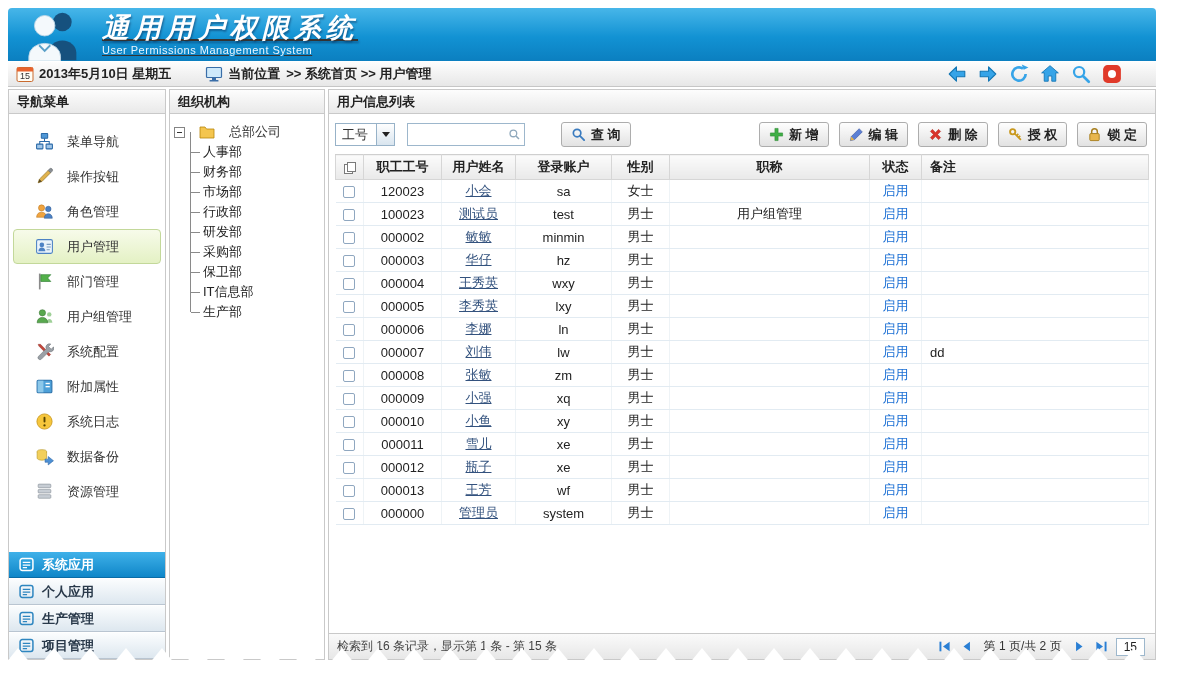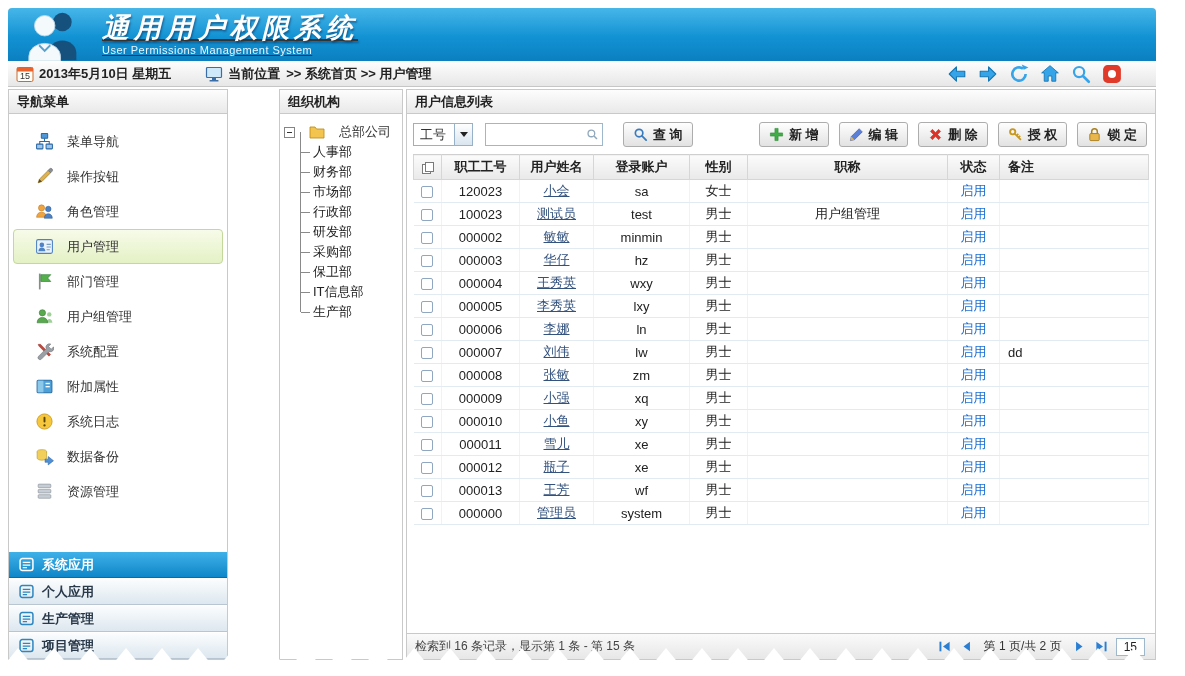--- a/index.html
+++ b/index.html
@@ -21,33 +21,33 @@
   .crumb-text { font-weight:bold; color:#222; white-space:nowrap; }
   .crumb-path { font-weight:bold; color:#222; margin-left:6px; white-space:nowrap; }
   .nav-icons { margin-left:auto; display:flex; align-items:center; gap:11px; padding-right:14px; }
   .nav-icons .nico { width:20px; height:20px; cursor:pointer; }
 
   
   .main { flex:1; display:flex; gap:3px; margin-top:2px; min-height:0; }
   .panel-header { height:24px; line-height:23px; padding:0 8px; background:linear-gradient(#fdfdfd,#e9e9e9); border-bottom:1px solid #c9c9c9; font-weight:bold; color:#222; font-size:13px; flex:0 0 auto; }
 
   
-  .sidebar { width:220px; flex:0 0 auto; border:1px solid #c9c9c9; background:#fff; display:flex; flex-direction:column; }
+  .sidebar { width:158px; flex:0 0 auto; border:1px solid #c9c9c9; background:#fff; display:flex; flex-direction:column; }
   .menu { flex:1; padding-top:10px; overflow:hidden; }
   .menu-item { display:flex; align-items:center; gap:13px; height:35px; padding:0 8px 0 21px; cursor:pointer; border:1px solid transparent; margin:0 4px; }
   .menu-item.selected { background:linear-gradient(#f7fbea,#e4f1c4); border:1px solid #c3d89a; border-radius:4px; }
   .mi-icon { width:19px; height:19px; flex:0 0 auto; }
   .mi-label { font-size:13px; color:#333; }
   .sections { margin-top:auto; }
   .section { height:27px; display:flex; align-items:center; gap:8px; padding:0 10px; background:linear-gradient(#fbfdfe,#dde7ef); border-top:1px solid #fff; border-bottom:1px solid #b9c5d1; font-weight:bold; color:#29394a; cursor:pointer; }
   .section.active { background:linear-gradient(#3fb1e9,#0f86c8); color:#fff; border-bottom:1px solid #0a6ca6; }
   .sec-icon { width:15px; height:15px; flex:0 0 auto; }
 
   
-  .org-panel { width:124px; flex:0 0 auto; border:1px solid #c9c9c9; background:#fff; display:flex; flex-direction:column;margin-left:48px; }
+  .org-panel { width:156px; flex:0 0 auto; border:1px solid #c9c9c9; background:#fff; display:flex; flex-direction:column; }
   .tree { padding:8px 4px; font-size:13px; }
   .tree-root { display:flex; align-items:center; gap:14px; cursor:pointer; line-height:20px; }
   .expander { width:11px; height:11px; border:1px solid #848484; background:#fff; position:relative; flex:0 0 auto; }
   .expander::after { content:""; position:absolute; left:2px; right:2px; top:4px; border-top:1px solid #333; }
   .folder { width:16px; height:14px; flex:0 0 auto; }
   .tree-children { margin-left:16px; }
   .tree-child { position:relative; padding-left:13px; line-height:20px; cursor:pointer; color:#222; }
   .tree-child::before { content:""; position:absolute; left:0; top:-10px; bottom:0; border-left:1px solid #8a8a8a; }
   .tree-child:last-child::before { bottom:auto; height:20px; }
   .tree-child::after { content:""; position:absolute; left:1px; top:10px; width:9px; border-top:1px solid #8a8a8a; }
@@ -57,21 +57,21 @@
   .toolbar { display:flex; align-items:center; padding:8px 8px 7px 6px; gap:12px; flex:0 0 auto; }
   .combo { display:flex; align-items:center; height:23px; border:1px solid #97b2c8; background:#fff; }
   .combo-val { padding:0 8px 0 6px; font-size:13px; min-width:30px; }
   .combo-btn { width:18px; height:100%; border-left:1px solid #97b2c8; background:linear-gradient(#fefefe,#d9e5ef); display:flex; align-items:center; justify-content:center; cursor:pointer; }
   .caret { width:0; height:0; border-left:4px solid transparent; border-right:4px solid transparent; border-top:5px solid #222; }
   .search-box { position:relative; display:inline-flex; }
   .search-input { width:118px; height:23px; border:1px solid #9db7cc; padding:0 20px 0 5px; font-size:12px; font-family:inherit; outline:none; }
   .input-mag { position:absolute; right:4px; top:5px; width:13px; height:13px; }
   .btn { display:inline-flex; align-items:center; gap:5px; height:25px; padding:0 9px; background:linear-gradient(#fefefe,#e2e2e2); border:1px solid #adadad; border-radius:3px; font-size:13px; font-weight:bold; color:#222; cursor:pointer; font-family:inherit; }
   .btn svg { width:15px; height:15px; }
-  .query-btn { margin-left:8px; }
+  .query-btn { margin-left:24px; }
   .actions { margin-left:auto; display:flex; gap:10px; }
 
   
   .table-wrap { flex:1; min-height:0; padding:0 6px; }
   table.users { width:100%; border-collapse:collapse; table-layout:fixed; font-size:13px; }
   table.users thead th { height:25px; background:linear-gradient(#fbfbfb,#e9e9e9); border:1px solid #d6d6d6; border-top:1px solid #cfcfcf; font-weight:bold; color:#222; text-align:center; padding:0 3px; overflow:hidden; white-space:nowrap; }
   table.users thead th.th-remark { text-align:left; padding-left:8px;margin-left:21px; }
   table.users tbody td { height:23px; border-bottom:1px solid #e2ebf2; border-right:1px solid #eef3f6; text-align:center; padding:0 3px; overflow:hidden; white-space:nowrap; color:#222; }
   table.users tbody td.c-remark { text-align:left; padding-left:8px; }
   table.users tbody td.c-status { color:#1b6fd4; }

